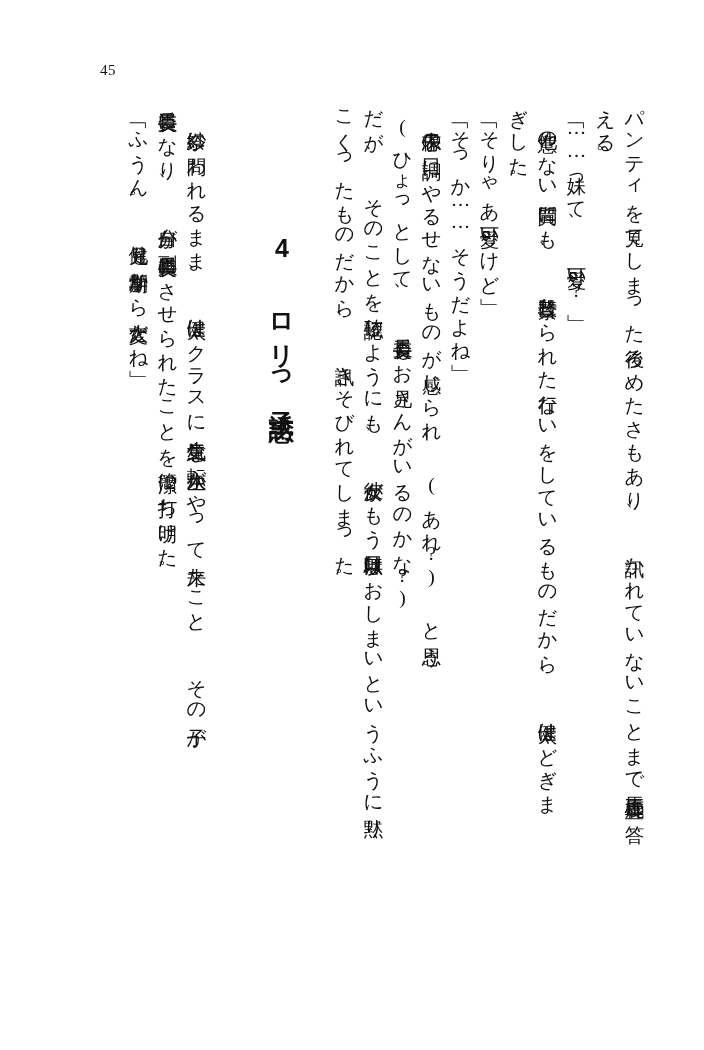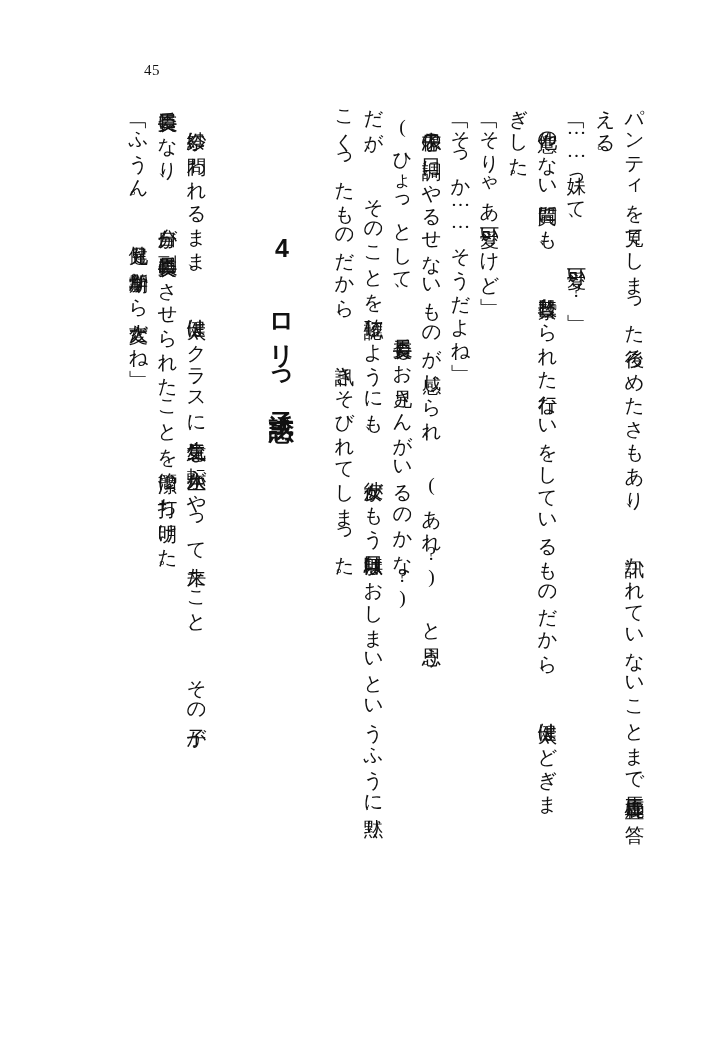--- a/index.html
+++ b/index.html
@@ -18,21 +18,20 @@
   }
   
   .page-number {
     position: absolute;
     left: 100px;
     top: 62px;
     font-size: 15px;
     font-family: "Liberation Serif", serif;
     color: #111111;
     letter-spacing: 0.5px;
-    margin-left: 44px;
   }
   
   .vtext-area {
     position: absolute;
     top: 96px;
     left: 60px;
     width: 584px;
     height: 900px;
     display: flex;
     flex-direction: row-reverse;

